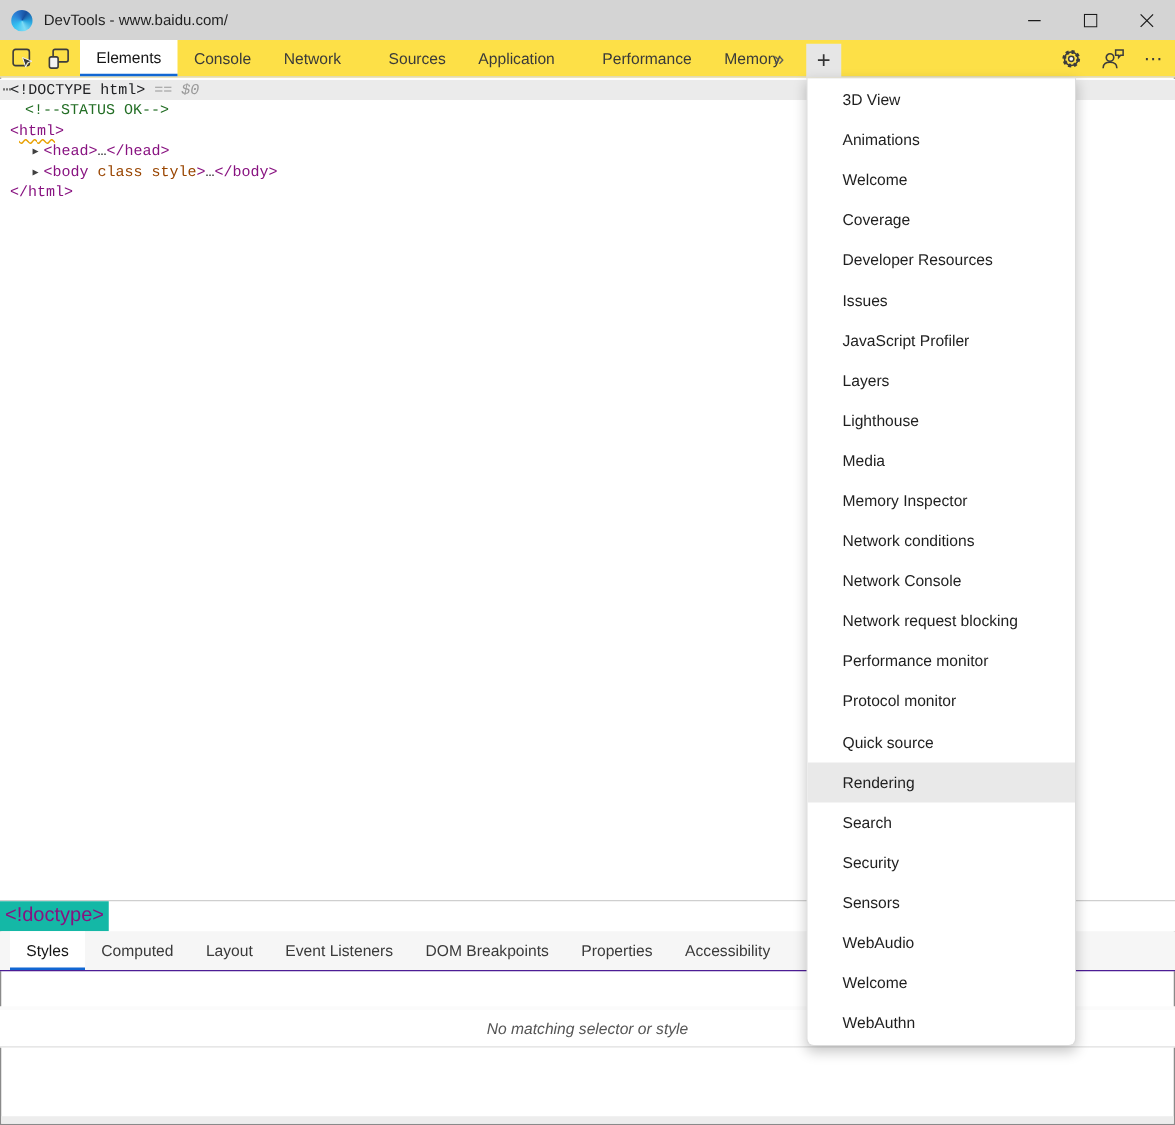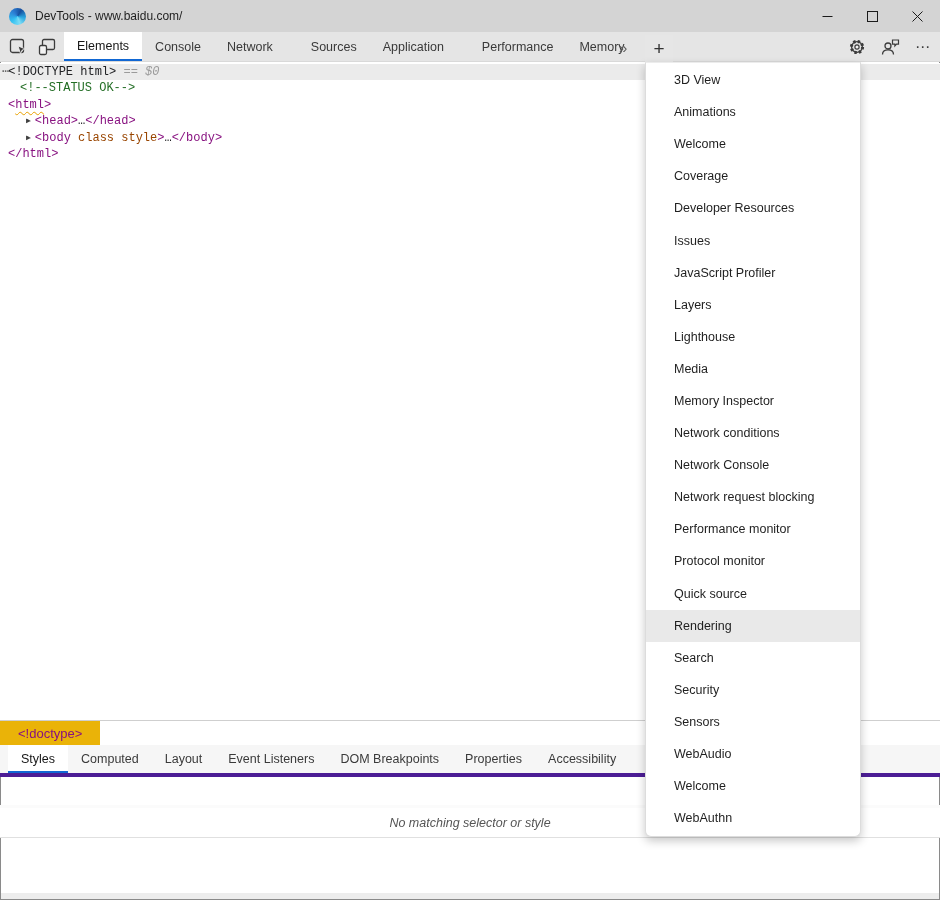--- a/index.html
+++ b/index.html
@@ -10,21 +10,21 @@
   }
   
   .titlebar{position:absolute;top:0;left:0;right:0;height:32px;background:#d4d4d4;
     display:flex;align-items:center;padding-left:9px;box-sizing:border-box;}
   .edge-logo{width:17px;height:17px;border-radius:50%;margin-right:9px;
     background:conic-gradient(from 160deg,#7ddcf5,#35c1f1 70deg,#2b7cd3 160deg,#174f9e 230deg,#2aa7e0 300deg,#7ddcf5);}
   .win-title{font-size:12px;color:#1f1f1f;}
   .win-btn{position:absolute;top:0;width:45px;height:32px;display:flex;align-items:center;justify-content:center;}
   .win-btn.min{right:90px}.win-btn.max{right:45px}.win-btn.close{right:0}
   
-  .toolbar{position:absolute;top:32px;left:0;right:0;height:30px;background:#e5e5e5;
+  .toolbar{position:absolute;top:32px;left:0;right:0;height:30px;background:#fde047;
     border-bottom:1px solid #d9d9d9;box-sizing:border-box;display:flex;align-items:stretch;}
   .tool-icons{display:flex;align-items:center;padding:0 8px 0 9px;gap:11px;}
   .tabs{display:flex;align-items:stretch;}
   .tab{display:flex;align-items:center;padding:0 13px;font-size:12.5px;color:#3a3a3a;cursor:default;}
   .tab.active{background:#fff;border-bottom:2px solid #1167d3;color:#161616;}
   .chevron{position:absolute;left:619px;top:0;height:30px;display:flex;align-items:center;
     font-size:15px;color:#5a5a5a;}
   .more-tools-btn{position:absolute;left:645px;top:3px;width:28px;height:27px;background:#e6e6e6;
     display:flex;align-items:center;justify-content:center;font-size:19px;font-weight:300;color:#333;}
   .right-icons{position:absolute;right:9px;top:0;height:30px;display:flex;align-items:center;gap:15px;}
@@ -39,25 +39,25 @@
   .tok-comment{color:#236e25;}
   .tok-hint{color:#9a9a9a;font-style:italic;}
   .tok-dots{color:#6a6a6a;letter-spacing:-1px;}
   .tri{display:inline-block;font-size:8px;color:#404040;margin-right:4px;vertical-align:1px;}
   .wavy{text-decoration:underline;text-decoration-style:wavy;text-decoration-color:#e8a000;
     text-decoration-thickness:1px;text-underline-offset:3px;}
   .ind1{padding-left:20px;} .ind2{padding-left:8px;} .ind3{padding-left:26px;} .ind0{padding-left:2px;}
   
   .breadcrumb{position:absolute;top:720px;left:0;right:0;height:25px;background:#fff;
     border-top:1px solid #cfcfcf;box-sizing:border-box;display:flex;}
-  .crumb{height:100%;display:flex;align-items:center;padding:0 18px;background:#eab308;
-    color:#881280;font-size:13px;}
+  .crumb{height:100%;display:flex;align-items:center;padding:0 4px;background:#14b8a6;
+    color:#881280;font-size:16px;}
   
   .styles-tabs{position:absolute;top:745px;left:0;right:0;height:32px;background:#f6f6f6;
-    border-bottom:4px solid #4c1d95;box-sizing:border-box;display:flex;padding-left:8px;}
+    border-bottom:1px solid #4c1d95;box-sizing:border-box;display:flex;padding-left:8px;}
   .stab{display:flex;align-items:center;padding:0 13px;font-size:12.5px;color:#3a3a3a;}
   .stab.active{background:#fff;box-shadow:inset 0 -2px 0 #1167d3;color:#161616;}
   
   .filter-bar{position:absolute;top:777px;left:0;right:0;height:30px;background:#fbfbfb;
     border-bottom:1px solid #d9d9d9;box-sizing:border-box;display:flex;align-items:center;
     padding-left:24px;font-size:12px;color:#767676;margin-top:28px;}
   .filter-right{position:absolute;right:10px;top:0;height:100%;display:flex;align-items:center;gap:13px;}
   .cls-partial{font-size:12px;font-weight:600;color:#333;}
   .plus-btn{position:relative;width:18px;height:18px;display:flex;align-items:center;justify-content:center;
     font-size:17px;font-weight:300;color:#444;}

